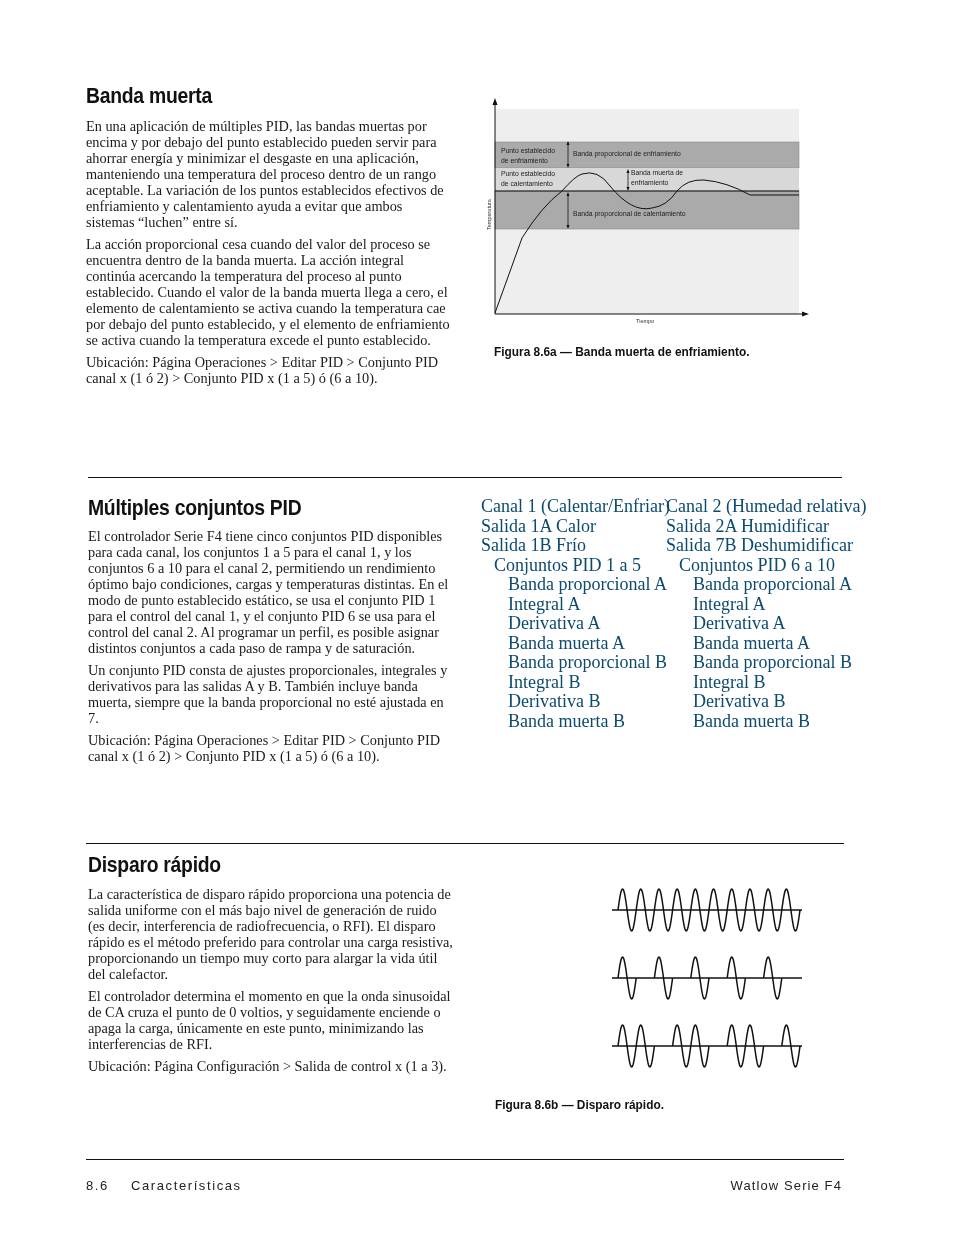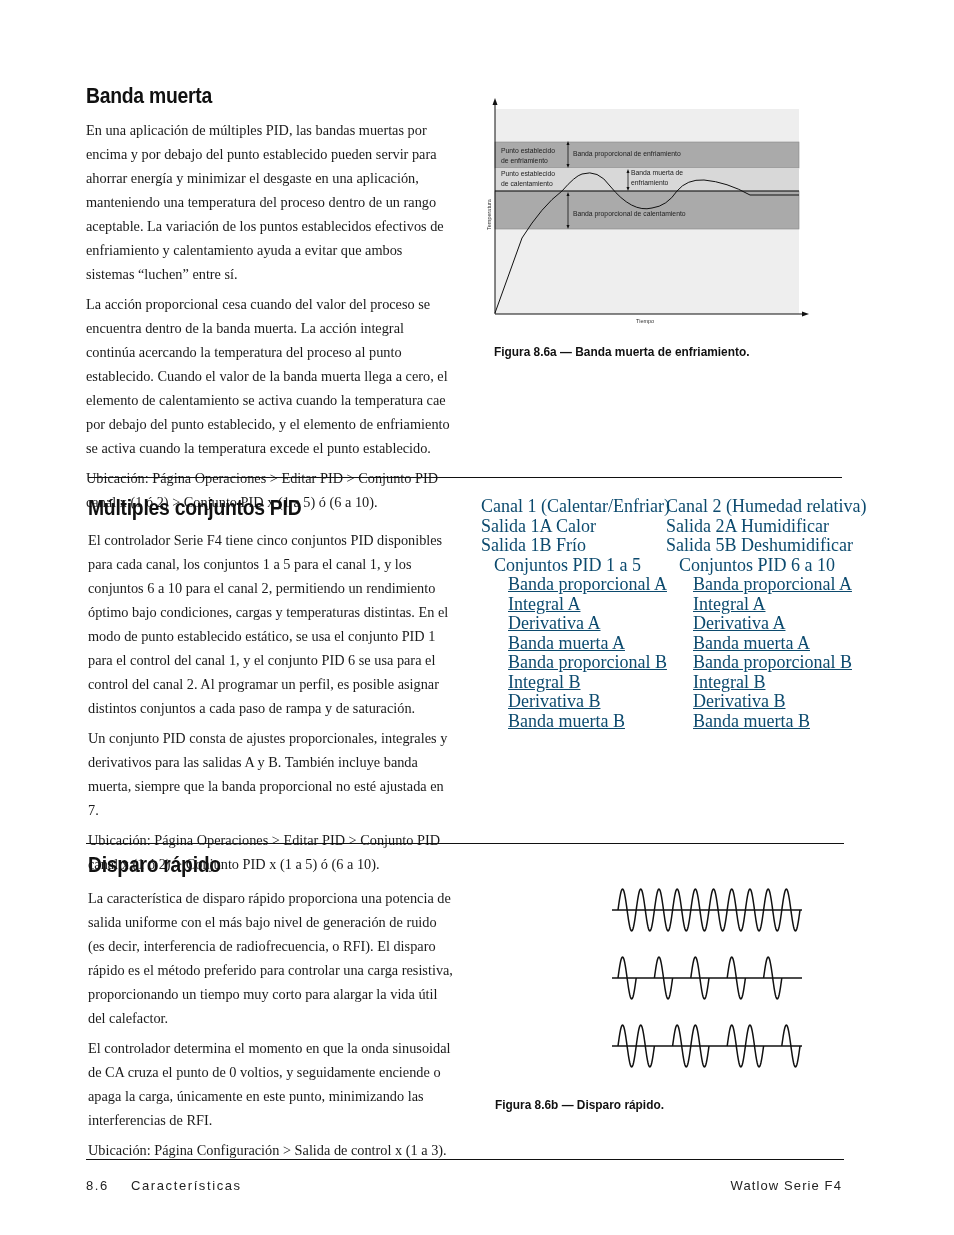--- a/index.html
+++ b/index.html
@@ -1,26 +1,26 @@
 <!DOCTYPE html>
 <html><head>
 <meta charset="utf-8">
 <style>
   html, body { margin: 0; padding: 0; background: #ffffff; }
   body { width: 954px; height: 1235px; position: relative; overflow: hidden; color: #1a1a1a; }
   .abs { position: absolute; }
   h2 { margin: 0; font-family: "Liberation Sans", "DejaVu Sans", sans-serif; font-weight: bold; font-size: 22px; letter-spacing: -0.3px; transform: scaleX(0.88); transform-origin: left top; color: #111; }
-  p.body { margin: 0 0 6px 0; font-family: "Liberation Serif", "DejaVu Serif", serif; font-size: 14.3px; line-height: 24px; color: #1a1a1a; }
+  p.body { margin: 0 0 6px 0; font-family: "Liberation Serif", "DejaVu Serif", serif; font-size: 14.3px; line-height: 16px; color: #1a1a1a; }
   p.loc { font-weight: normal; }
   .rule { position: absolute; height: 1px; background: #111; }
   .caption { font-family: "Liberation Sans", "DejaVu Sans", sans-serif; font-weight: bold; font-size: 13.5px; transform: scaleX(0.88); transform-origin: left top; white-space: nowrap; color: #111; }
   .list-col { position: absolute; font-family: "Liberation Serif", "DejaVu Serif", serif; font-size: 18px; line-height: 19.5px; color: #0c4a6e; }
   .list-col div { white-space: nowrap; }
   .ind1 { padding-left: 13px; }
-  .ind2 { padding-left: 27px; text-decoration: underline; }
+  .ind2 { padding-left: 27px; }
   .footer { position: absolute; font-family: "Liberation Sans", "DejaVu Sans", sans-serif; font-size: 13px; letter-spacing: 1.6px; color: #222; }
   svg text { font-family: "Liberation Sans", "DejaVu Sans", sans-serif; }
 </style>
 </head>
 <body>
 
 <div class="abs" style="left:86px; top:83px; width:365px;">
   <h2>Banda muerta</h2>
   <div style="height:9px"></div>
   <p class="body">En una aplicación de múltiples PID, las bandas muertas por encima y por debajo del punto establecido pueden servir para ahorrar energía y minimizar el desgaste en una aplicación, manteniendo una temperatura del proceso dentro de un rango aceptable. La variación de los puntos establecidos efectivos de enfriamiento y calentamiento ayuda a evitar que ambos sistemas “luchen” entre sí.</p>
@@ -82,21 +82,21 @@
   <div class="ind2">Banda muerta A</div>
   <div class="ind2">Banda proporcional B</div>
   <div class="ind2">Integral B</div>
   <div class="ind2">Derivativa B</div>
   <div class="ind2">Banda muerta B</div>
 </div>
 
 <div class="list-col" style="left:666px; top:497px;">
   <div>Canal 2 (Humedad relativa)</div>
   <div>Salida 2A Humidificar</div>
-  <div>Salida 5B Deshumidificar</div>
+  <div>Salida 7B Deshumidificar</div>
   <div class="ind1">Conjuntos PID 6 a 10</div>
   <div class="ind2">Banda proporcional A</div>
   <div class="ind2">Integral A</div>
   <div class="ind2">Derivativa A</div>
   <div class="ind2">Banda muerta A</div>
   <div class="ind2">Banda proporcional B</div>
   <div class="ind2">Integral B</div>
   <div class="ind2">Derivativa B</div>
   <div class="ind2">Banda muerta B</div>
 </div>

